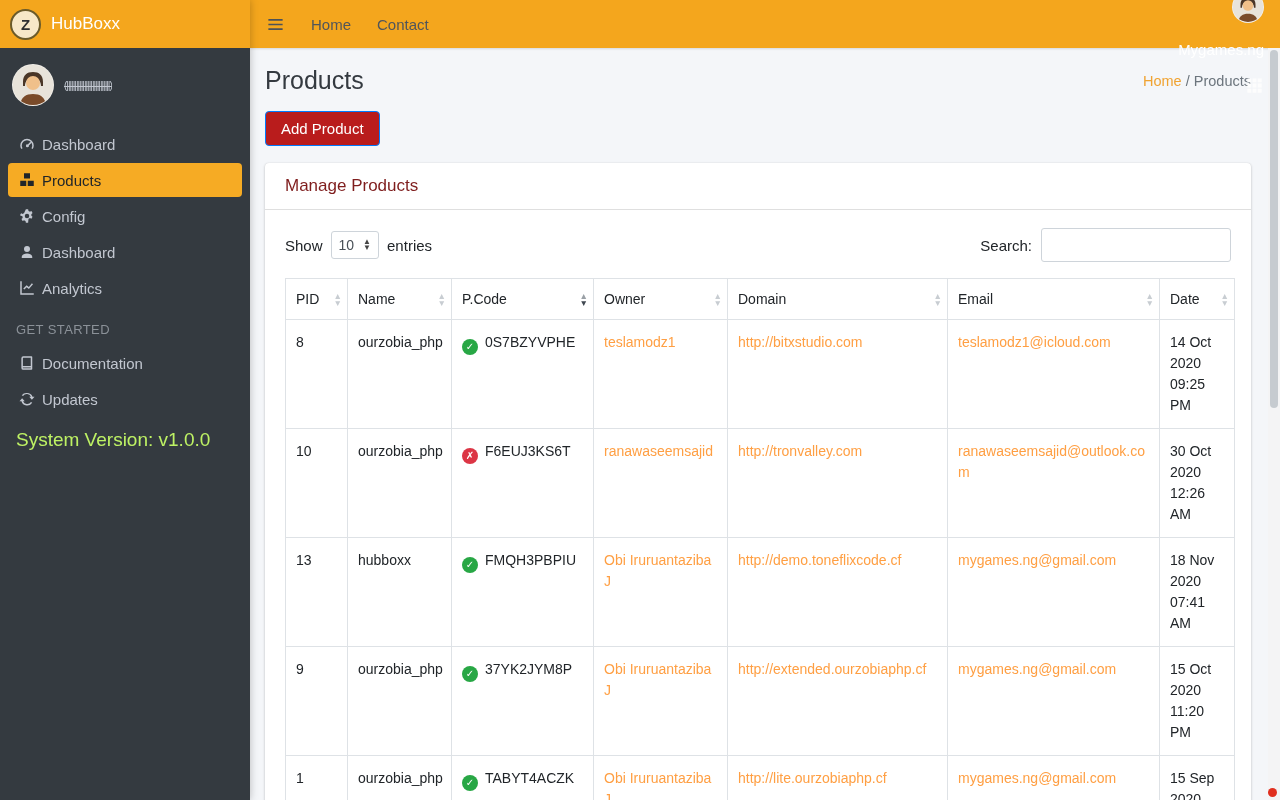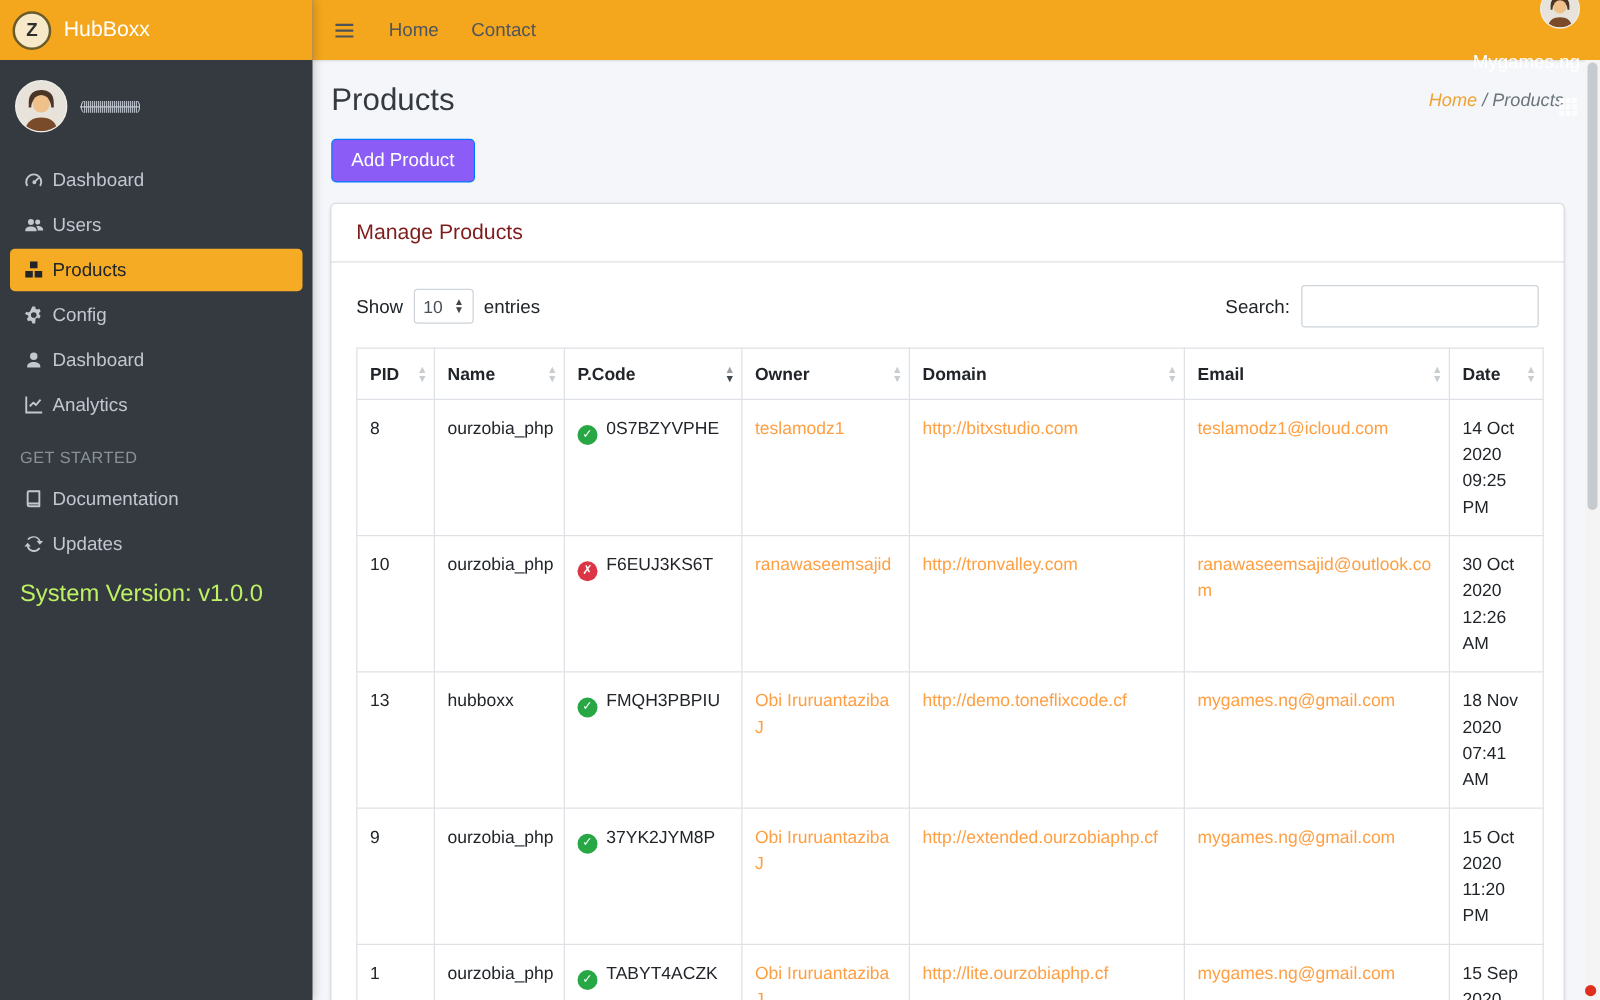--- a/index.html
+++ b/index.html
@@ -40,42 +40,42 @@
   .top-link { color:#50555b; font-size:15px; text-decoration:none; cursor:pointer; }
   .top-right { margin-left:auto; display:flex; align-items:flex-end; gap:18px;flex-direction:column; }
   .top-avatar { width:32px; height:32px; }
   .top-user { color:#fff; font-size:15px; cursor:pointer; }
   .white { color:#fdfdfd; }
 
   
   .content { padding:14px 29px 0 15px; flex:1; overflow:hidden; }
   .page-header { display:flex; justify-content:space-between; align-items:center; margin:4px 0 16px; }
   .page-title { font-size:25px; font-weight:500; color:#343a40; margin:0; }
-  .breadcrumb { font-size:14.5px; color:#6c757d;font-style:italic; }
+  .breadcrumb { font-size:14.5px; color:#6c757d; }
   .breadcrumb a { color:#f0a332; text-decoration:none; cursor:pointer; }
-  .btn-primary { background:#8b5cf6; color:#fff; border:1px solid #007bff; border-radius:4px; font-size:15px;
+  .btn-primary { background:#b91c1c; color:#fff; border:1px solid #007bff; border-radius:4px; font-size:15px;
                  padding:8px 15px; cursor:pointer; font-family:inherit; margin-bottom:17px; }
 
   .card { background:#fff; border-radius:4px; box-shadow:0 0 1px rgba(0,0,0,.125), 0 1px 3px rgba(0,0,0,.2); }
   .card-header { padding:13px 20px; border-bottom:1px solid rgba(0,0,0,.125); font-size:17px; color:#7f1d1d; }
   .card-body { padding:10px 20px 20px; }
   .controls { display:flex; justify-content:space-between; align-items:center; margin:8px 0 16px; font-size:15px; color:#212529; }
   .show-group { display:flex; align-items:center; }
   .entries-select { display:inline-flex; align-items:center; gap:9px; border:1px solid #ced4da; border-radius:3px;
                     padding:5px 7px; margin:0 8px; font-size:14px; color:#495057; cursor:pointer; background:#fff; }
   .stepper { display:flex; flex-direction:column; line-height:.75; font-size:8px; color:#444; }
   .stepper i { font-style:normal; }
   .search-group { display:flex; align-items:center; }
   .search-input { width:190px; height:34px; border:1px solid #ced4da; border-radius:3px; margin-left:9px;
                   padding:0 9px; font-family:inherit; font-size:14px; }
 
   
   table { width:100%; border-collapse:collapse; table-layout:fixed; font-size:14px; }
   th, td { border:1px solid #dee2e6; text-align:left; padding:12px 10px; vertical-align:top; }
-  th { font-weight:bold; position:relative; padding-right:10px; font-size:14px; color:#212529; }
+  th { font-weight:normal; position:relative; padding-right:10px; font-size:14px; color:#212529; }
   td { color:#212529; line-height:1.5; }
   .sort { position:absolute; right:5px; top:50%; transform:translateY(-50%); display:flex; flex-direction:column;
           align-items:center; font-size:8.5px; line-height:1; color:#c8cdd2; }
   .sort i { font-style:normal; margin:-1px 0; }
   th.sorted .s-up { color:#9aa0a6; }
   th.sorted .s-down { color:#3f4750; }
   td a { color:#ff9f43; text-decoration:none; cursor:pointer; word-break:break-all; }
   .breakall { word-break:break-all; }
   .status-badge { display:inline-flex; width:16px; height:16px; border-radius:50%; color:#fff; font-size:10px;
                   align-items:center; justify-content:center; vertical-align:-3px; margin-right:7px; }
@@ -113,28 +113,20 @@
     </div>
 
     <nav class="nav">
       <a class="nav-item">
         <span class="icon">
             <svg viewBox="0 0 24 24">
               <path d="M12 5a9 9 0 0 0-9 9c0 1.8.5 3.4 1.5 4.8l1.6-1.2A7 7 0 0 1 5 14a7 7 0 0 1 14 0c0 1.3-.4 2.5-1.1 3.6l1.6 1.2A9 9 0 0 0 21 14a9 9 0 0 0-9-9zm4.5 4.1-3.4 3.4a2 2 0 1 0 1.4 1.4l3.4-3.4-1.4-1.4z"></path>
             </svg>
           </span>
         <span>Dashboard</span>
-      </a>
-      <a class="nav-item">
-        <span class="icon">
-            <svg viewBox="0 0 24 24">
-              <path d="M9 12a3.2 3.2 0 1 0 0-6.4A3.2 3.2 0 0 0 9 12zm7.2-.4a2.7 2.7 0 1 0 0-5.4 2.7 2.7 0 0 0 0 5.4zM9 13.6c-3.3 0-6 1.7-6 3.8v1.2h12v-1.2c0-2.1-2.7-3.8-6-3.8zm7.2-.5c-.6 0-1.2.1-1.7.2 1 .9 1.7 2 1.7 3.3v1.2H22v-1c0-2-2.6-3.7-5.8-3.7z"></path>
-            </svg>
-          </span>
-        <span>Users</span>
       </a>
       <a class="nav-item active">
         <span class="icon">
             <svg viewBox="0 0 24 24">
               <path d="M8 3h8v7H8zM3 13h8v7H3zM13 13h8v7h-8z"></path>
             </svg>
           </span>
         <span>Products</span>
       </a>
       <a class="nav-item">

